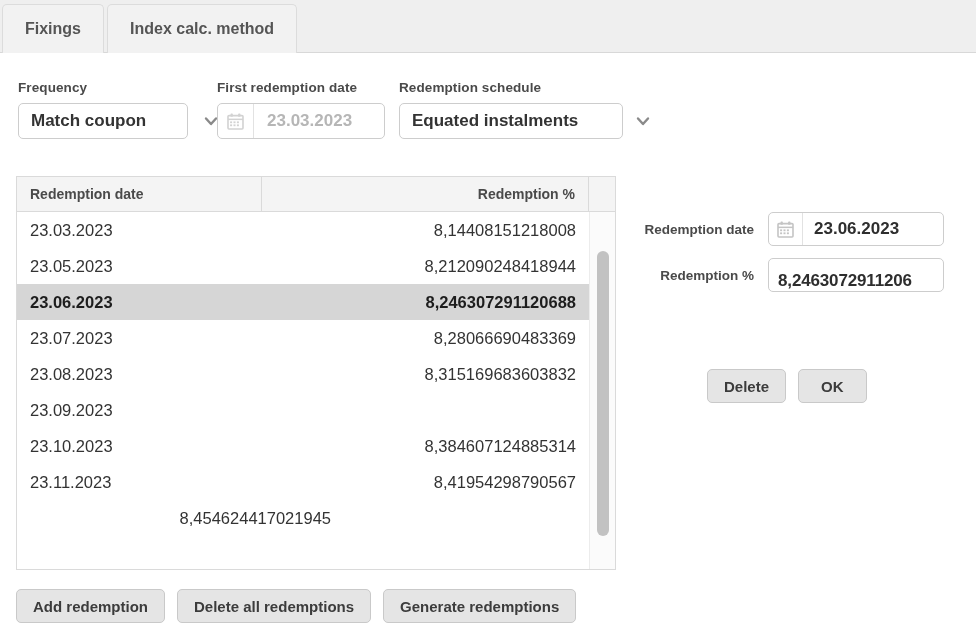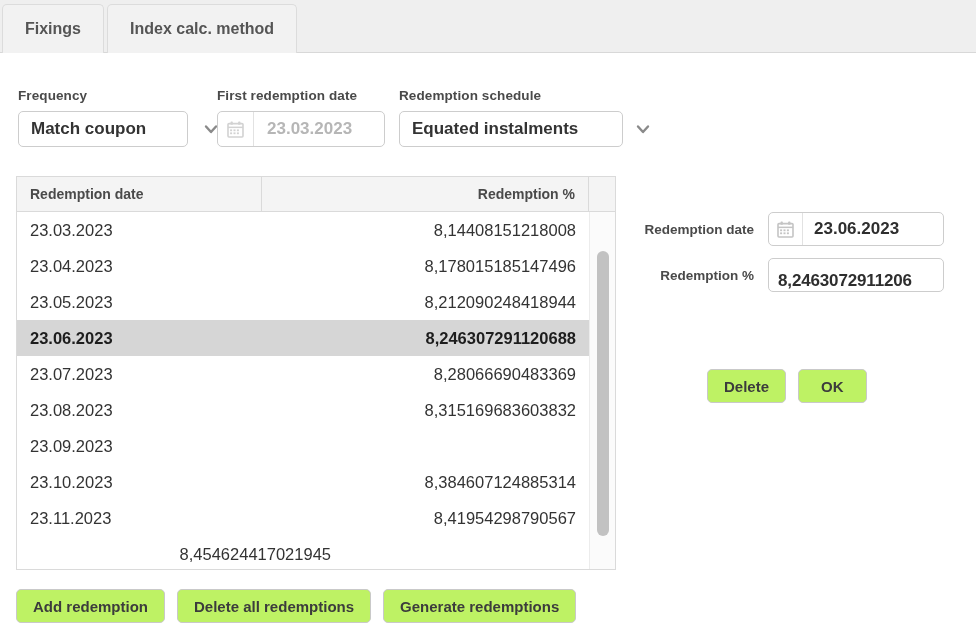--- a/index.html
+++ b/index.html
@@ -61,21 +61,21 @@
     content: "";
     position: absolute;
     left: 0; right: 0; bottom: -1px;
     height: 2px;
     background: #ffffff;
   }
 
   
   .formrow {
     position: absolute;
-    left: 18px; top: 88px;
+    left: 18px; top: 80px;
     display: flex;
     align-items: flex-start;
   }
   .field { display: flex; flex-direction: column; }
   .field-label {
     font-size: 13.5px;
     font-weight: bold;
     color: #4a4a4a;
     margin-bottom: 8px;
     letter-spacing: 0.1px;
@@ -247,21 +247,21 @@
 
   .detail-btns {
     position: absolute;
     left: 707px; top: 369px;
     display: flex;
   }
 
   
   .btn {
     height: 34px;
-    background: #bef264;
+    background: #e5e5e5;
     border: 1px solid #c9c9c9;
     border-radius: 5px;
     font-family: "Liberation Sans", sans-serif;
     font-size: 15px;
     font-weight: bold;
     color: #3c3c3c;
     padding: 0 16px;
     cursor: pointer;
     display: flex;
     align-items: center;
@@ -354,25 +354,20 @@
     <div class="thead">
       <div class="th th-date">Redemption date</div>
       <div class="th th-pct">Redemption %</div>
       <div class="th th-sb"></div>
     </div>
     <div class="tbody">
       <div id="rows-host">
           <div class="trow">
             <div class="td-date">23.03.2023</div>
             <div class="td-pct">8,14408151218008</div>
-            <div class="td-sb"></div>
-          </div>
-          <div class="trow">
-            <div class="td-date">23.04.2023</div>
-            <div class="td-pct">8,178015185147496</div>
             <div class="td-sb"></div>
           </div>
           <div class="trow">
             <div class="td-date">23.05.2023</div>
             <div class="td-pct">8,212090248418944</div>
             <div class="td-sb"></div>
           </div>
           <div class="trow selected">
             <div class="td-date">23.06.2023</div>
             <div class="td-pct">8,246307291120688</div>

